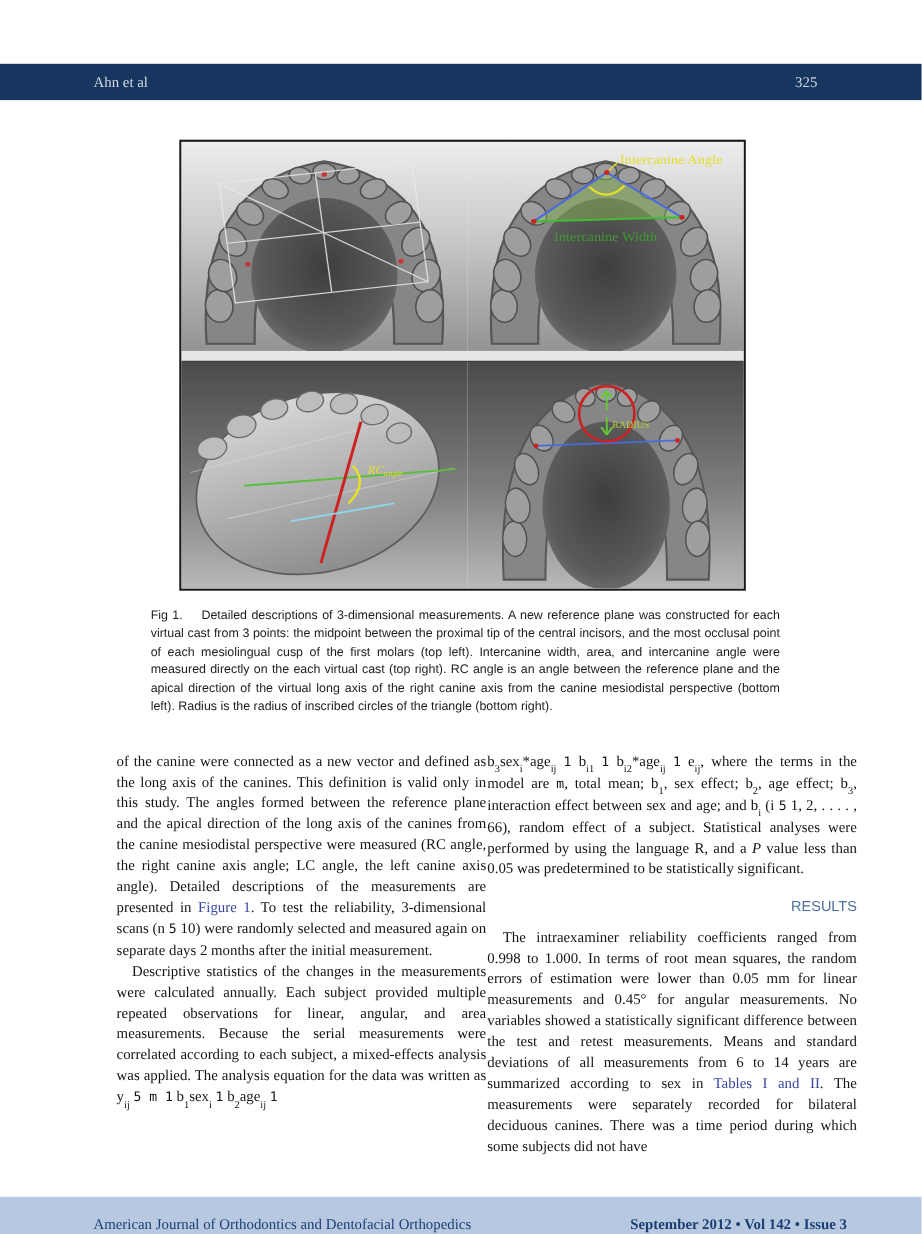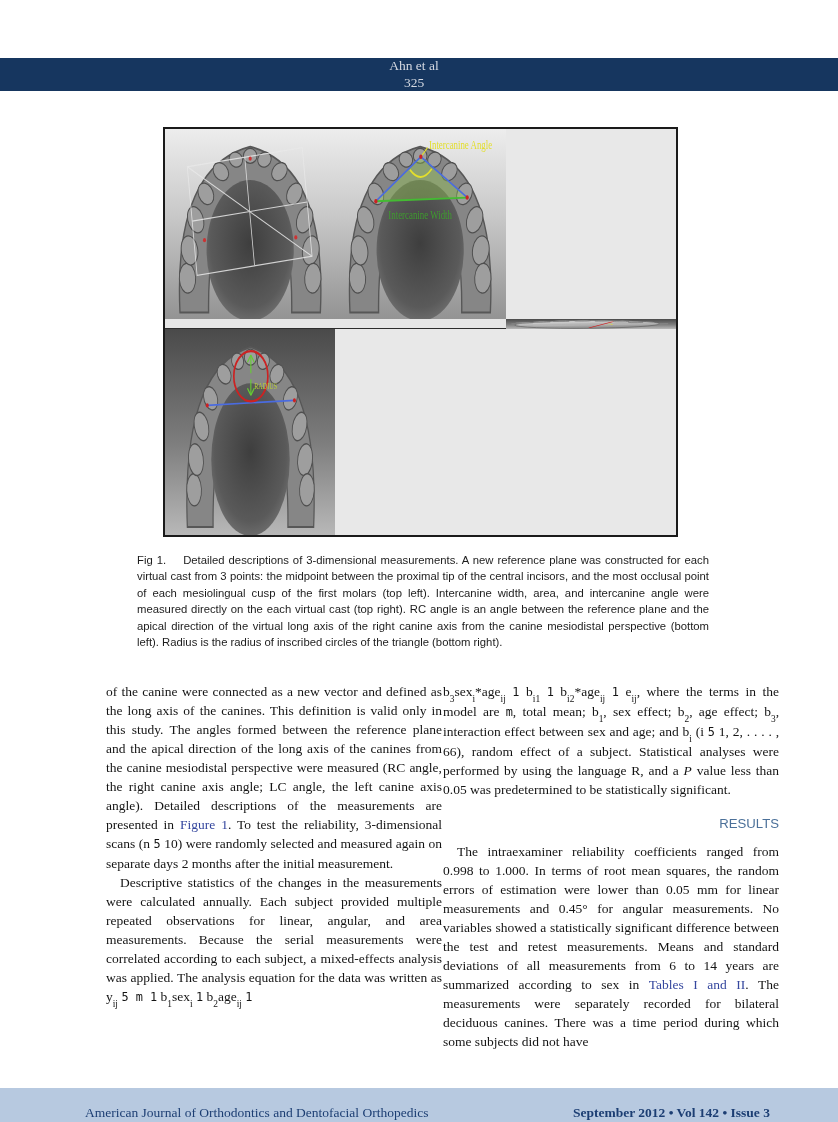--- a/index.html
+++ b/index.html
@@ -5,35 +5,35 @@
   * { margin:0; padding:0; box-sizing:border-box; }
   html,body { background:#ffffff; }
   #page {
     position:relative; width:838px; height:1122px; background:#ffffff;
     font-family:"Liberation Serif", serif; color:#141414; overflow:hidden;
   }
   
   #header-bar {
     position:absolute; left:0; top:58px; width:838px; height:33px;
     background:#16365f; display:flex; align-items:center;
-    justify-content:space-between; padding:0 95px 0 85px;flex-direction:column;
+    justify-content:space-between; padding:0 95px 0 85px;
   }
   #header-bar .bar-text { color:#d4d9e2; font-size:13.5px; font-family:"Liberation Serif", serif; }
   #footer-bar {
     position:absolute; left:0; top:1088px; width:838px; height:34px;
     background:#b7c9e0; display:flex; align-items:center;
     justify-content:space-between; padding:16px 68px 0 85px;
   }
   #footer-bar .journal { color:#1c3e73; font-size:13.5px; }
   #footer-bar .issue   { color:#1c3e73; font-size:13.5px; font-weight:bold; }
   
   #figure-box {
     position:absolute; left:163px; top:127px; width:515px; height:410px;
     border:2px solid #1a1a1a; background:#e8e8e8;
-    display:grid; grid-template-columns:1fr 1fr 1fr; grid-template-rows:190px 10px 206px;
+    display:grid; grid-template-columns:1fr; grid-template-rows:190px 10px 206px;
   }
   .panel { position:relative; overflow:hidden; }
   .panel svg { display:block; width:100%; height:100%; }
   .p-top { background:linear-gradient(#ededed 0%, #c9c9c9 45%, #939393 100%); }
   .p-sep { grid-column:1 / span 2; background:#e6e6e6; border-bottom:1px solid #2c2c2c; }
   .p-bot { background:linear-gradient(#4a4a4a 0%, #7d7d7d 55%, #b8b8b8 100%); }
   .fig-label-serif { font-family:"Liberation Serif", serif; }
   
   #caption {
     position:absolute; left:137px; top:552px; width:572px;

